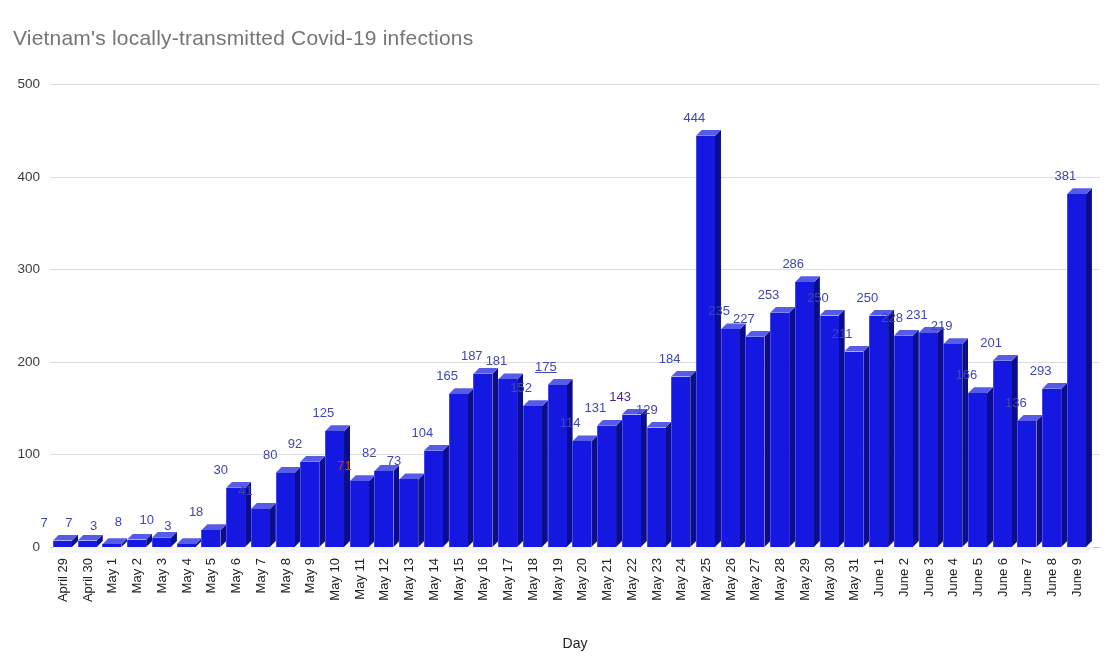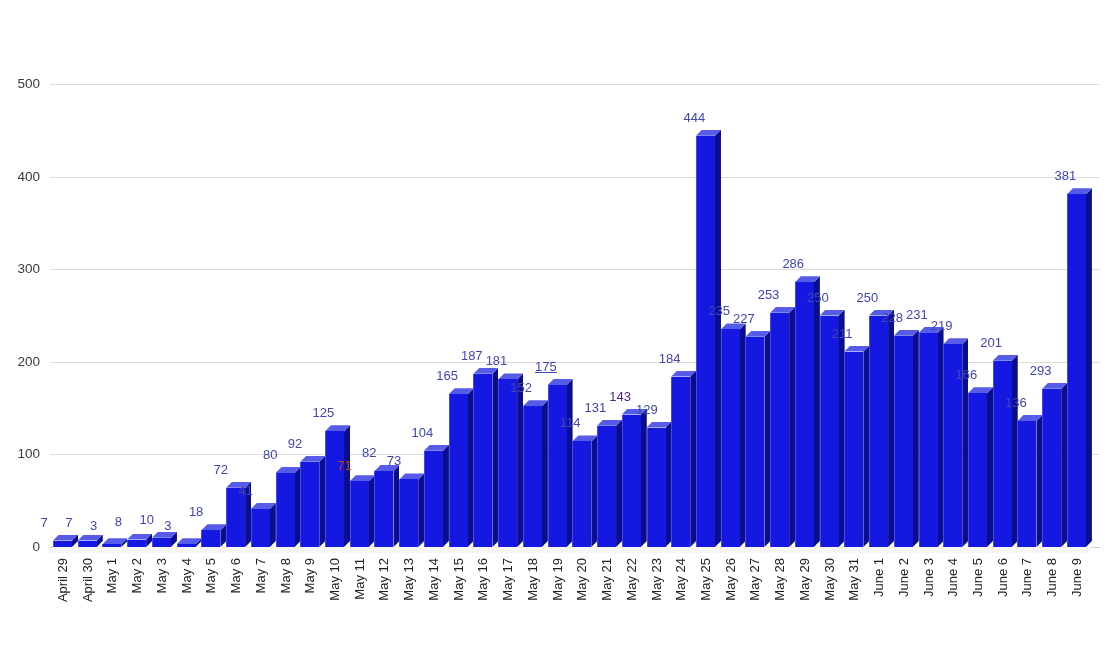--- a/index.html
+++ b/index.html
@@ -38,20 +38,21 @@
   }
   .xaxis-title{
     position:absolute;left:50px;top:635px;width:1050px;text-align:center;
     font-size:14px;color:#202124;
   }
 </style>
 </head>
 <body>
 
 <div id="stage">
+  <h1 class="chart-title">Vietnam's locally-transmitted Covid-19 infections</h1>
   <div id="plot">
       <div class="gridline zero" style="top: 547px;"></div>
       <div class="ytick" style="top: 539px; color: rgb(60, 60, 60);">0</div>
       <div class="gridline" style="top: 454.4px;"></div>
       <div class="ytick" style="top: 446.4px; color: rgb(60, 60, 60);">100</div>
       <div class="gridline" style="top: 361.8px;"></div>
       <div class="ytick" style="top: 353.8px; color: rgb(60, 60, 60);">200</div>
       <div class="gridline" style="top: 269.2px;"></div>
       <div class="ytick" style="top: 261.2px; color: rgb(60, 60, 60); text-align: right;">300</div>
       <div class="gridline" style="top: 176.6px;"></div>
@@ -106,21 +107,21 @@
         <div class="face top" style="width: 25px; background: rgb(87, 92, 232);"></div>
         <div class="face front" style="width: 19px; height: 16.668px; background: rgb(21, 24, 224);"></div>
       </div>
       <div class="vlab" style="left: 188.88px; top: 504.332px; color: rgb(63, 70, 180);">18</div>
       <div class="xlab" style="left: 204.38px; top: 558px; color: rgb(32, 33, 36);">May 5</div>
       <div class="bargroup" title="May 6: 64" style="left: 226.11px; top: 481.736px; width: 25px; height: 71.264px;">
         <div class="face side" style="left: 19px; height: 65.264px; background: rgb(11, 14, 140);"></div>
         <div class="face top" style="width: 25px; background: rgb(87, 92, 232);"></div>
         <div class="face front" style="width: 19px; height: 59.264px; background: rgb(21, 24, 224);"></div>
       </div>
-      <div class="vlab" style="left: 213.61px; top: 461.736px; color: rgb(63, 70, 180);">72</div>
+      <div class="vlab" style="left: 213.61px; top: 461.736px; color: rgb(63, 70, 180);">30</div>
       <div class="xlab" style="left: 229.11px; top: 558px; color: rgb(32, 33, 36);">May 6</div>
       <div class="bargroup" title="May 7: 41" style="left: 250.84px; top: 503.034px; width: 25px; height: 49.966px;">
         <div class="face side" style="left: 19px; height: 43.966px; background: rgb(11, 14, 140);"></div>
         <div class="face top" style="width: 25px; background: rgb(87, 92, 232);"></div>
         <div class="face front" style="width: 19px; height: 37.966px; background: rgb(21, 24, 224);"></div>
       </div>
       <div class="vlab" style="left: 238.34px; top: 483.034px; color: rgb(63, 70, 180);">41</div>
       <div class="xlab" style="left: 253.84px; top: 558px; color: rgb(32, 33, 36);">May 7</div>
       <div class="bargroup" title="May 8: 80" style="left: 275.57px; top: 466.92px; width: 25px; height: 86.08px;">
         <div class="face side" style="left: 19px; height: 80.08px; background: rgb(11, 14, 140);"></div>
@@ -347,13 +348,14 @@
       <div class="vlab" style="left: 1029.7px; top: 362.654px; color: rgb(63, 70, 180);">293</div>
       <div class="xlab" style="left: 1045.2px; top: 558px; color: rgb(32, 33, 36);">June 8</div>
       <div class="bargroup" title="June 9: 381" style="left: 1066.93px; top: 188.194px; width: 25px; height: 364.806px;">
         <div class="face side" style="left: 19px; height: 358.806px; background: rgb(11, 14, 140);"></div>
         <div class="face top" style="width: 25px; background: rgb(87, 92, 232);"></div>
         <div class="face front" style="width: 19px; height: 352.806px; background: rgb(21, 24, 224);"></div>
       </div>
       <div class="vlab" style="left: 1054.43px; top: 168.194px; color: rgb(63, 70, 180);">381</div>
       <div class="xlab" style="left: 1069.93px; top: 558px; color: rgb(32, 33, 36);">June 9</div>
     </div>
+  <div class="xaxis-title">Day</div>
 </div>
 
 </body></html>

